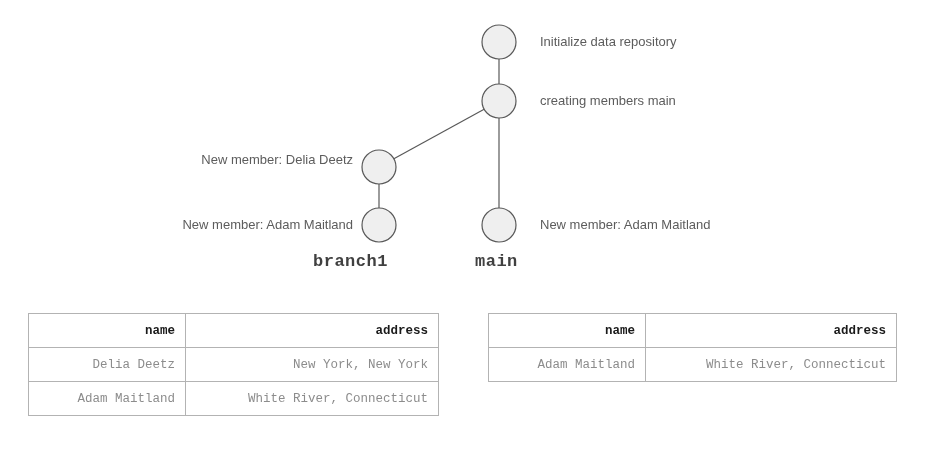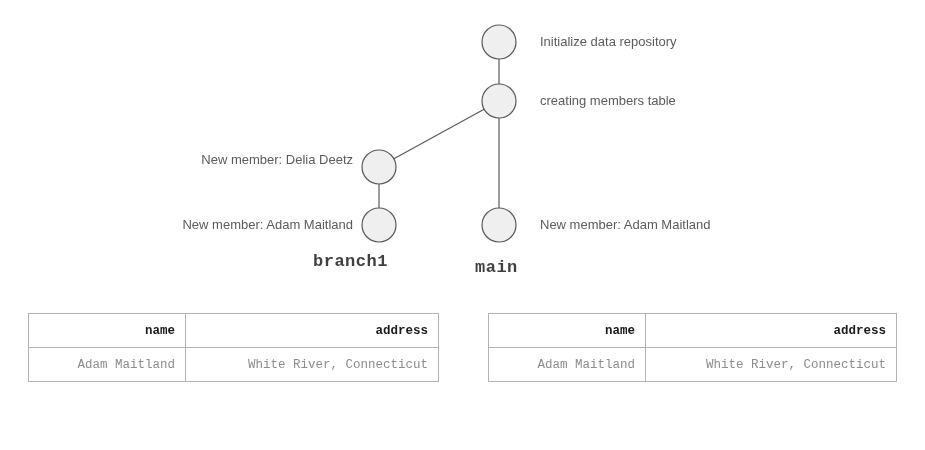--- a/index.html
+++ b/index.html
@@ -110,42 +110,46 @@
       <line x1="379" y1="184" x2="379" y2="208" class="edge-line"></line>
       <circle cx="499" cy="42" r="17" class="node-circle"></circle>
       <circle cx="499" cy="101" r="17" class="node-circle"></circle>
       <circle cx="379" cy="167" r="17" class="node-circle"></circle>
       <circle cx="379" cy="225" r="17" class="node-circle"></circle>
       <circle cx="499" cy="225" r="17" class="node-circle"></circle>
     </svg>
 
   <div id="labels-layer">
       <div class="commit-label right" style="top: 35px; left: 525px;">Initialize data repository</div>
-      <div class="commit-label right" style="top: 94px; left: 525px;">creating members table</div>
+      <div class="commit-label right" style="top: 94px; left: 525px;">creating members main</div>
       <div class="commit-label left" style="top: 153px; right: 572px;">New member: Delia Deetz</div>
       <div class="commit-label left" style="top: 218px; right: 572px;">New member: Adam Maitland</div>
       <div class="commit-label right" style="top: 218px; left: 525px;">New member: Adam Maitland</div>
     </div>
   <div id="branches-layer">
       <div class="branch-name" style="left: 313px; top: 253px;">branch1</div>
-      <div class="branch-name" style="left: 475px; top: 259px;">main</div>
+      <div class="branch-name" style="left: 475px; top: 253px;">main</div>
     </div>
 
   <table class="data-table" id="table-branch1">
     <colgroup>
         <col class="c-name">
         <col class="c-addr">
       </colgroup>
     <thead>
       <tr>
         <th>name</th>
         <th>address</th>
       </tr>
     </thead>
     <tbody>
+        <tr>
+          <td>Delia Deetz</td>
+          <td>New York, New York</td>
+        </tr>
         <tr>
           <td>Adam Maitland</td>
           <td>White River, Connecticut</td>
         </tr>
       </tbody>
   </table>
 
   <table class="data-table" id="table-main">
     <colgroup>
         <col class="c-name">

